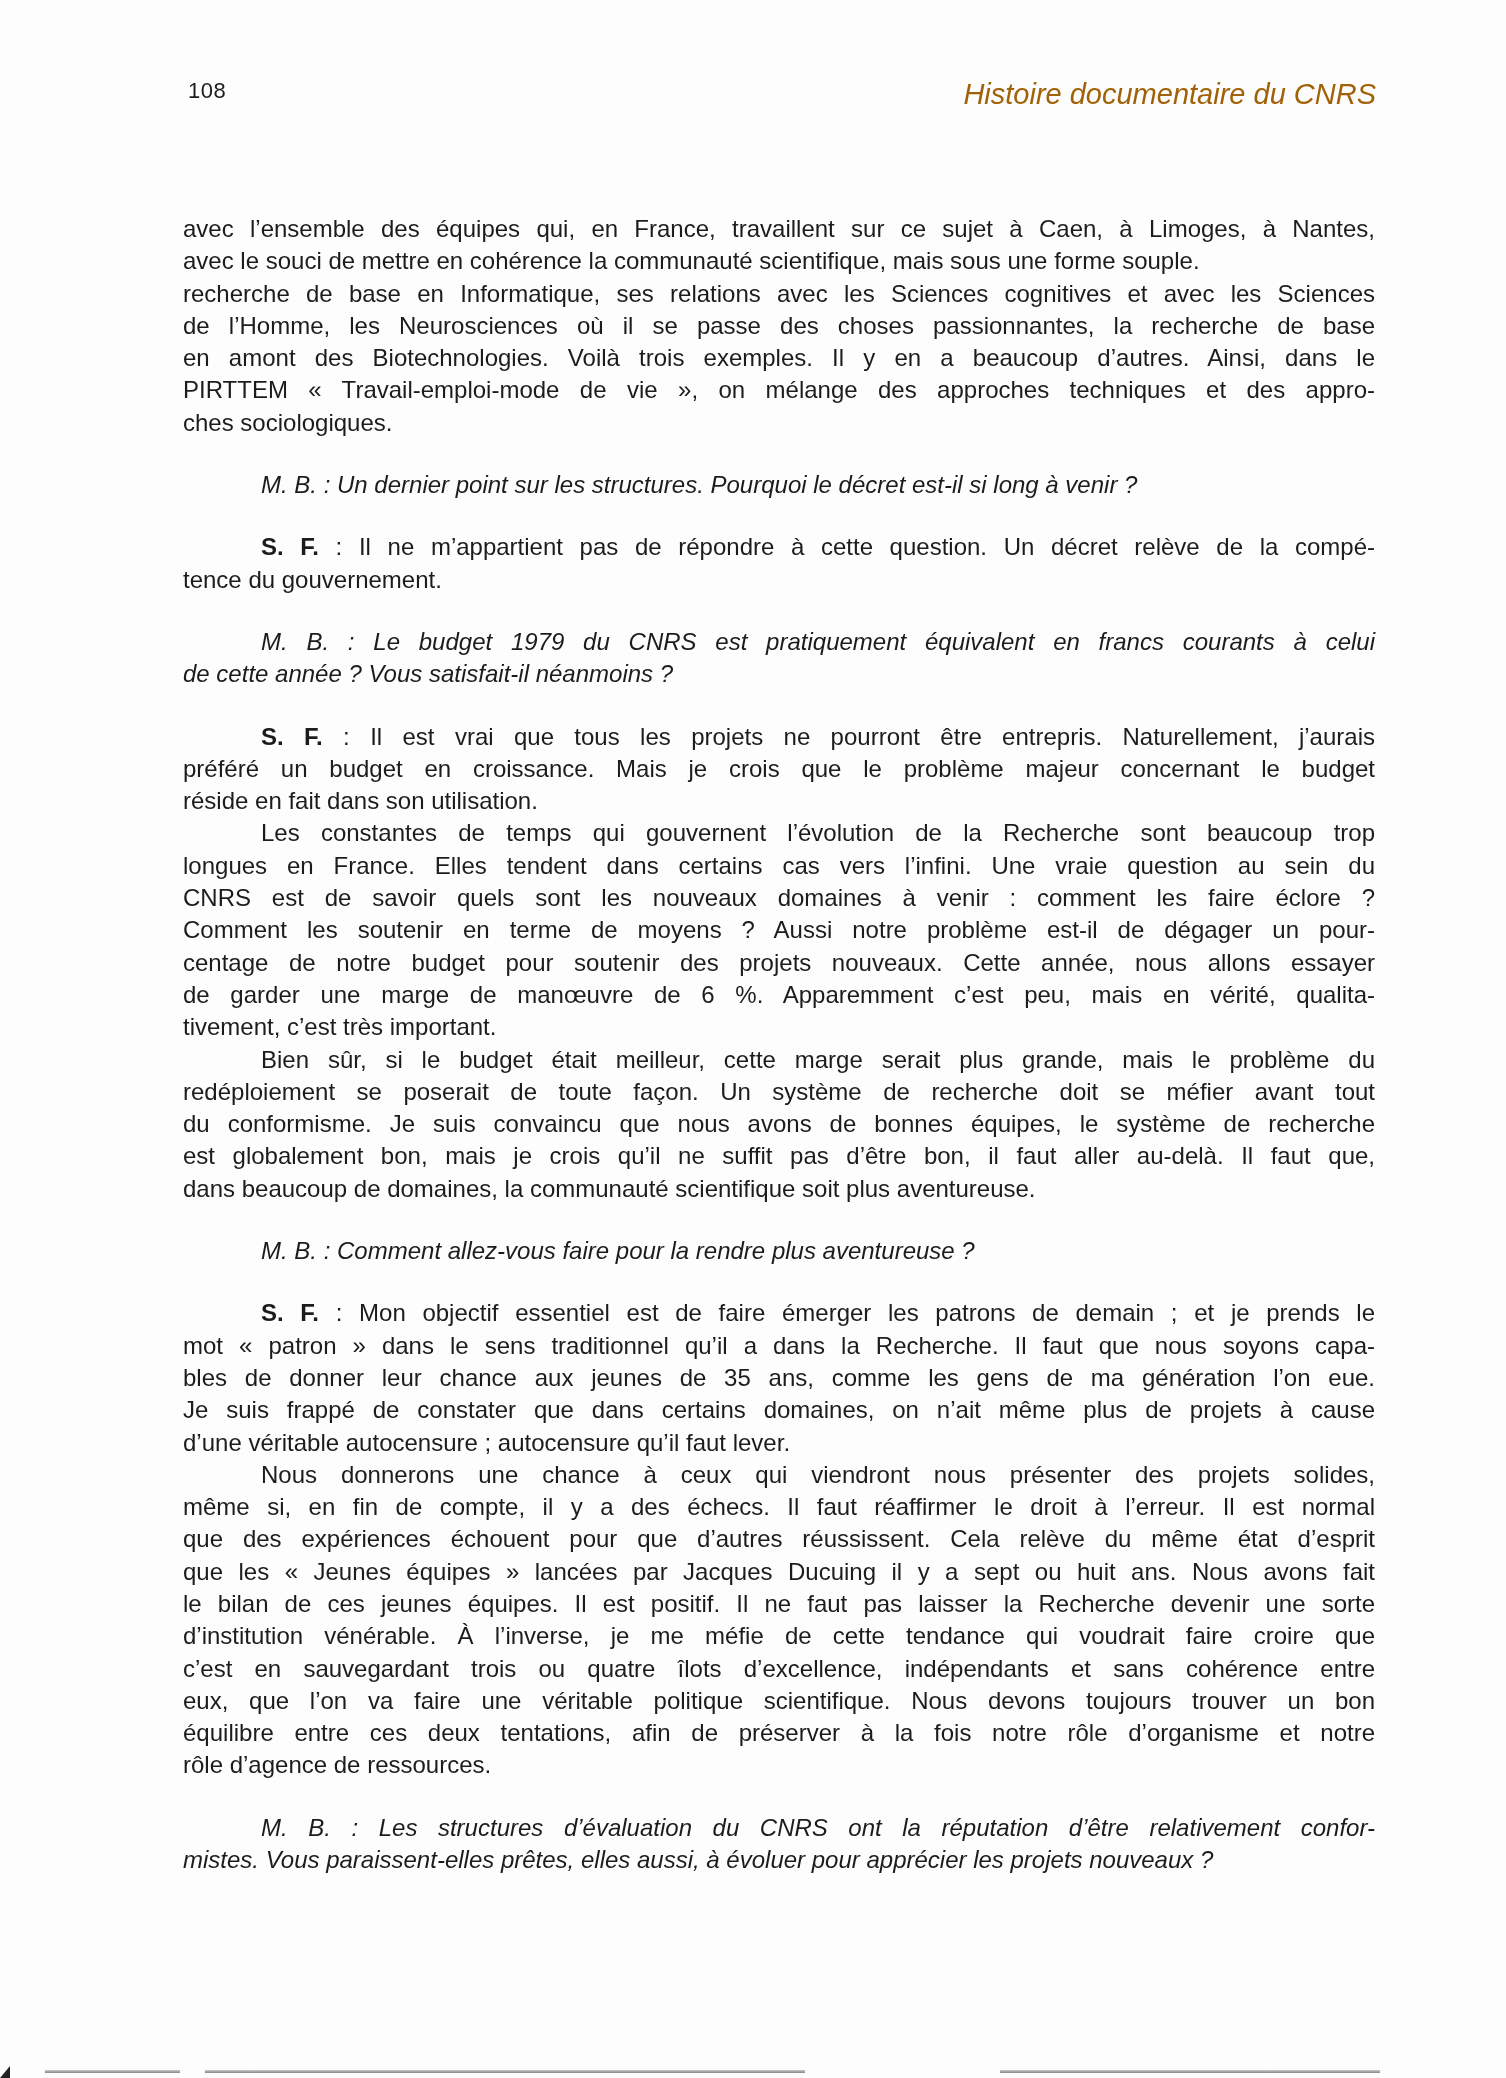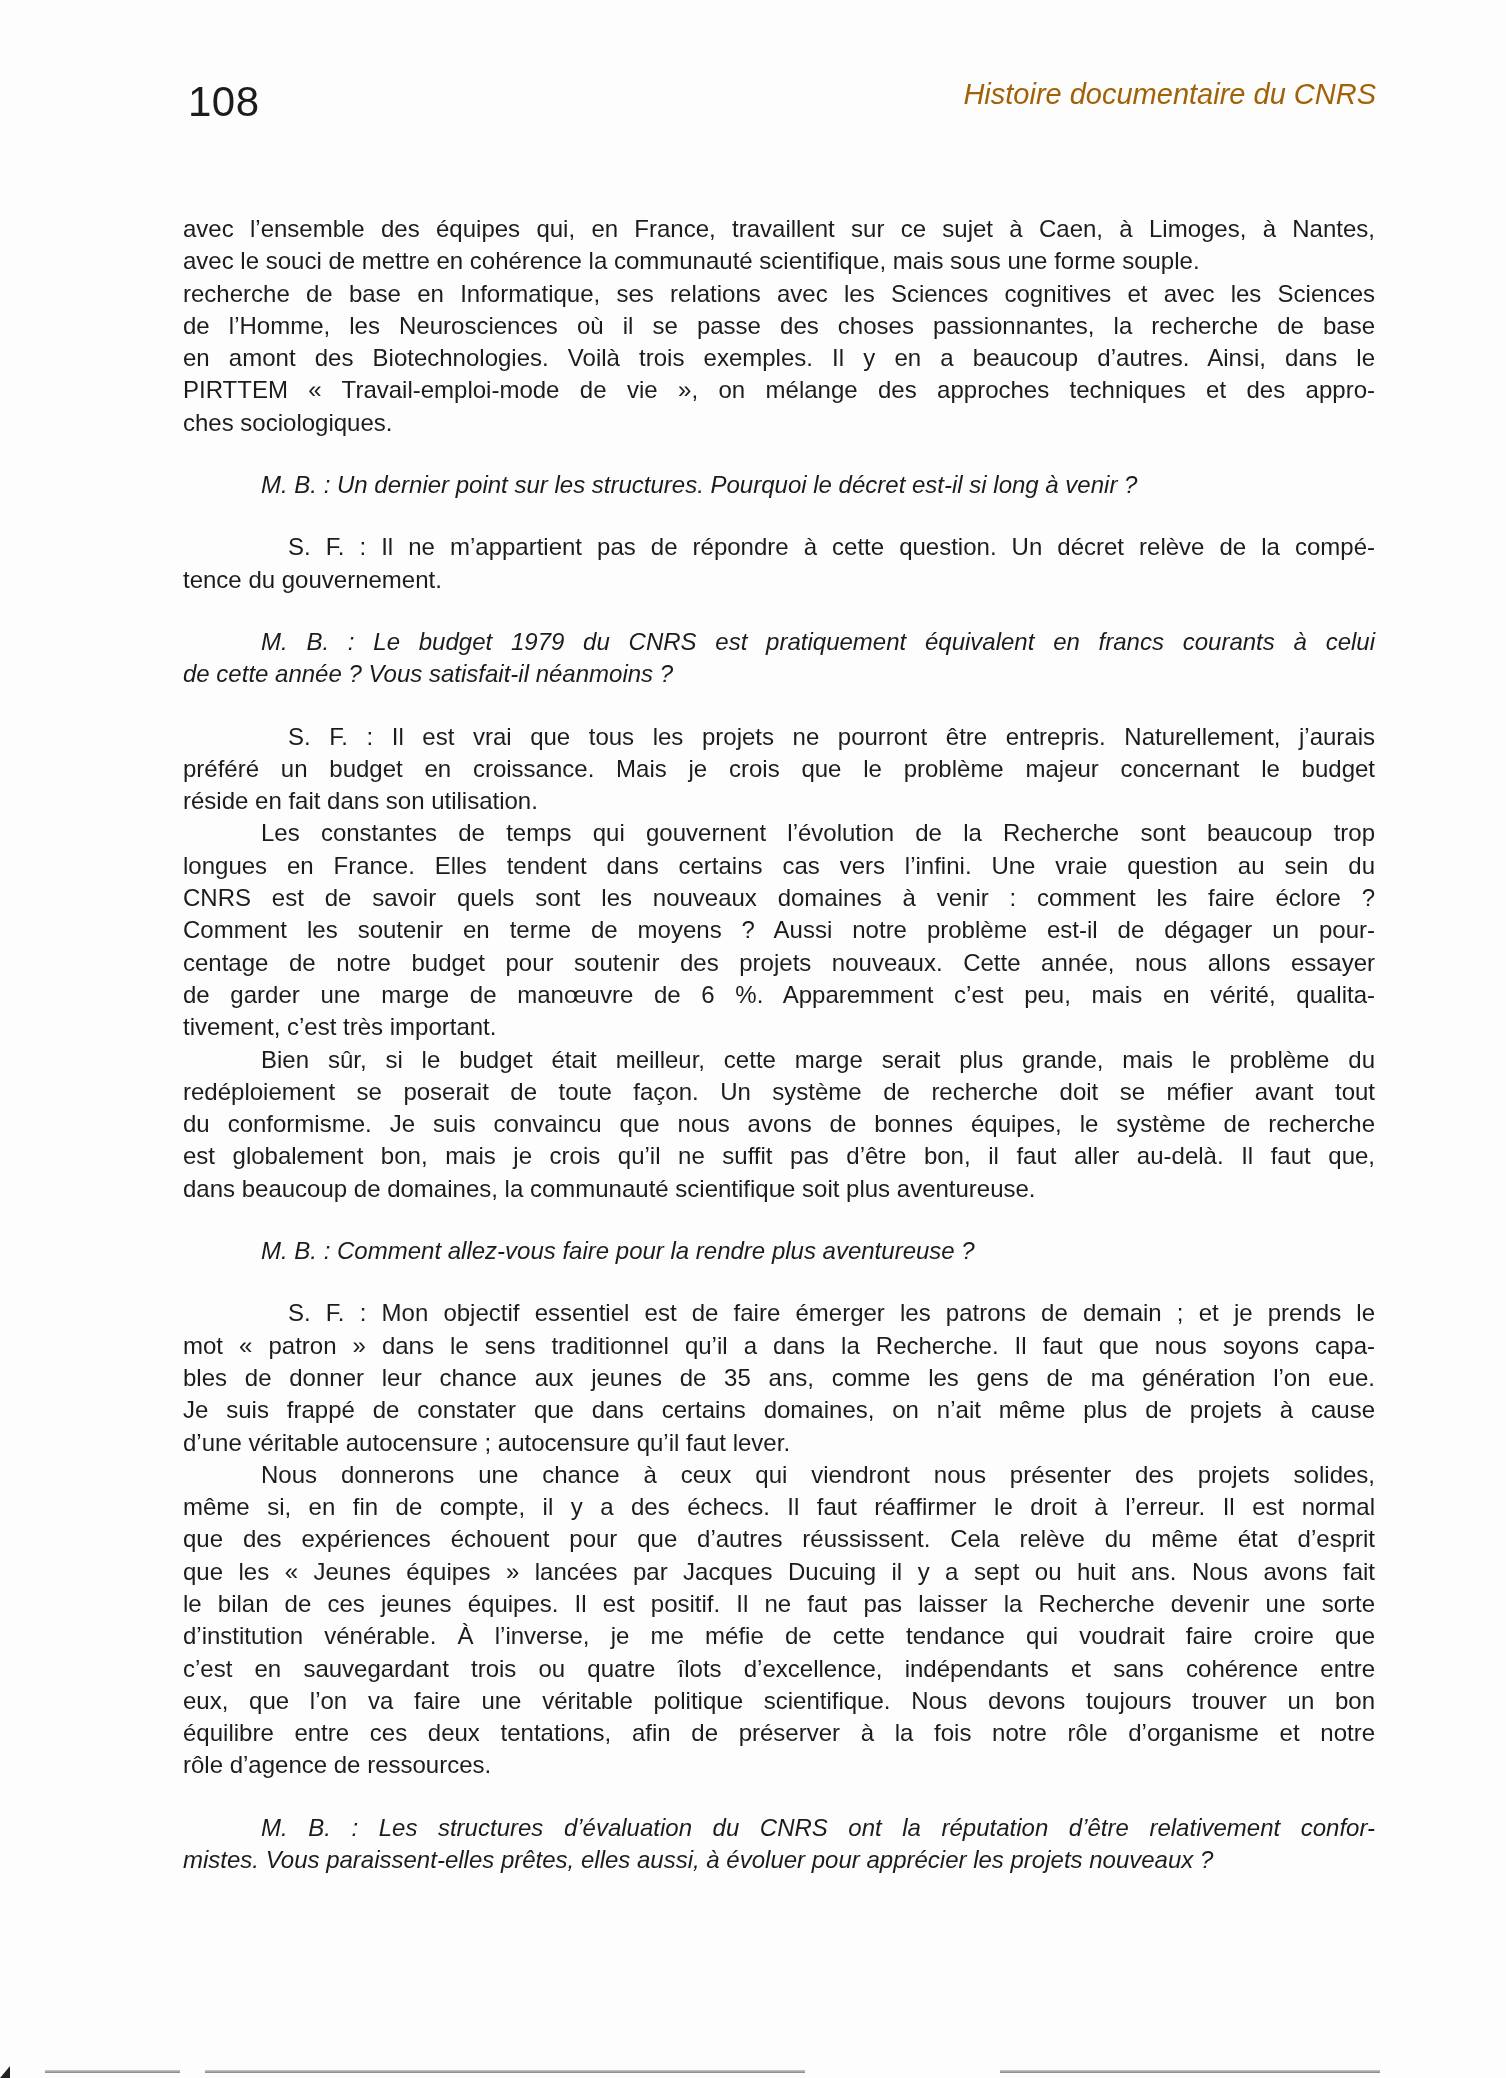--- a/index.html
+++ b/index.html
@@ -25,21 +25,21 @@
       position: absolute;
       top: 78px;
       left: 188px;
       right: 130px;
       height: 40px;
     }
     .page-number {
       position: absolute;
       left: 0;
       top: 0;
-      font-size: 42px;
+      font-size: 22px;
       letter-spacing: 0.5px;
     }
     .running-title {
       position: absolute;
       right: 0;
       top: 0;
       font-size: 29px;
       font-style: italic;
       color: #a16207;
     }
@@ -67,22 +67,21 @@
     .para-gap {
       height: 30px;
     }
     .q .line, .q-text {
       font-style: italic;
     }
     .speaker {
       font-weight: normal;
     }
     .speaker.bold {
-      font-weight: normal;
-      margin-left: 27px;
+      font-weight: bold;
     }
     .q .speaker {
     }
     .bottom-rule {
       position: absolute;
       top: 2070px;
       height: 3px;
       background: linear-gradient(to bottom, #bdbdbd, #6a6a6a);
       opacity: 0.8;
     }

